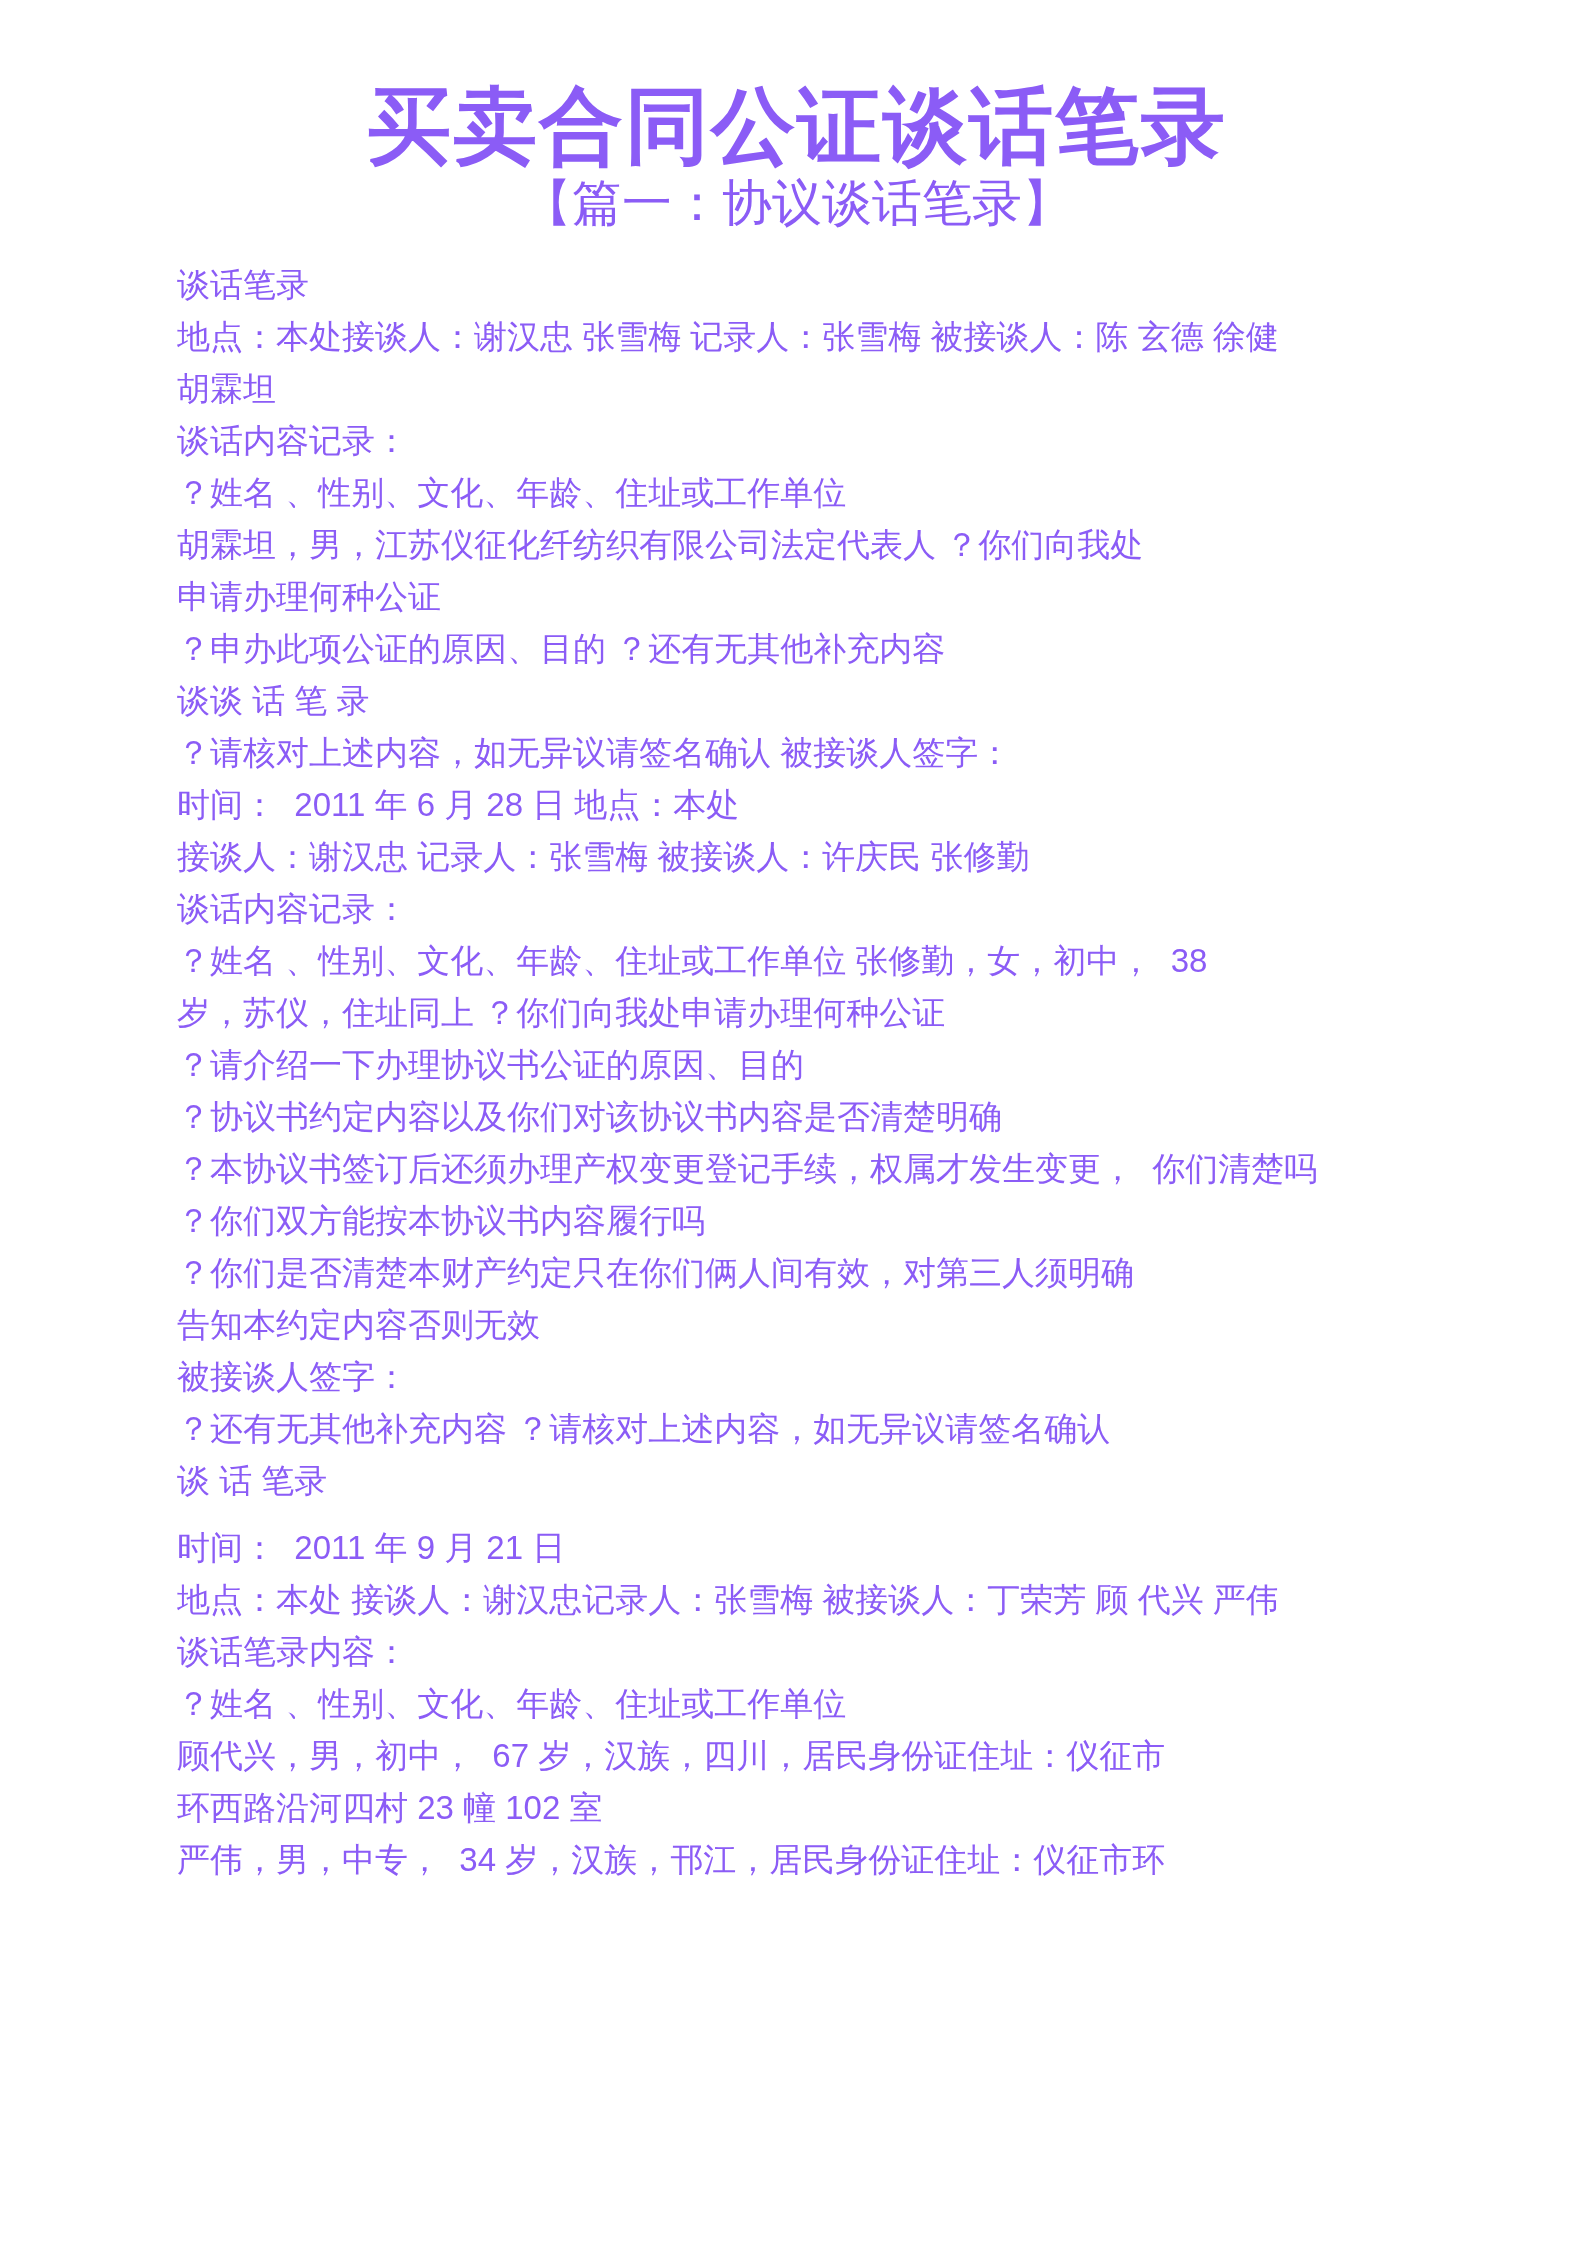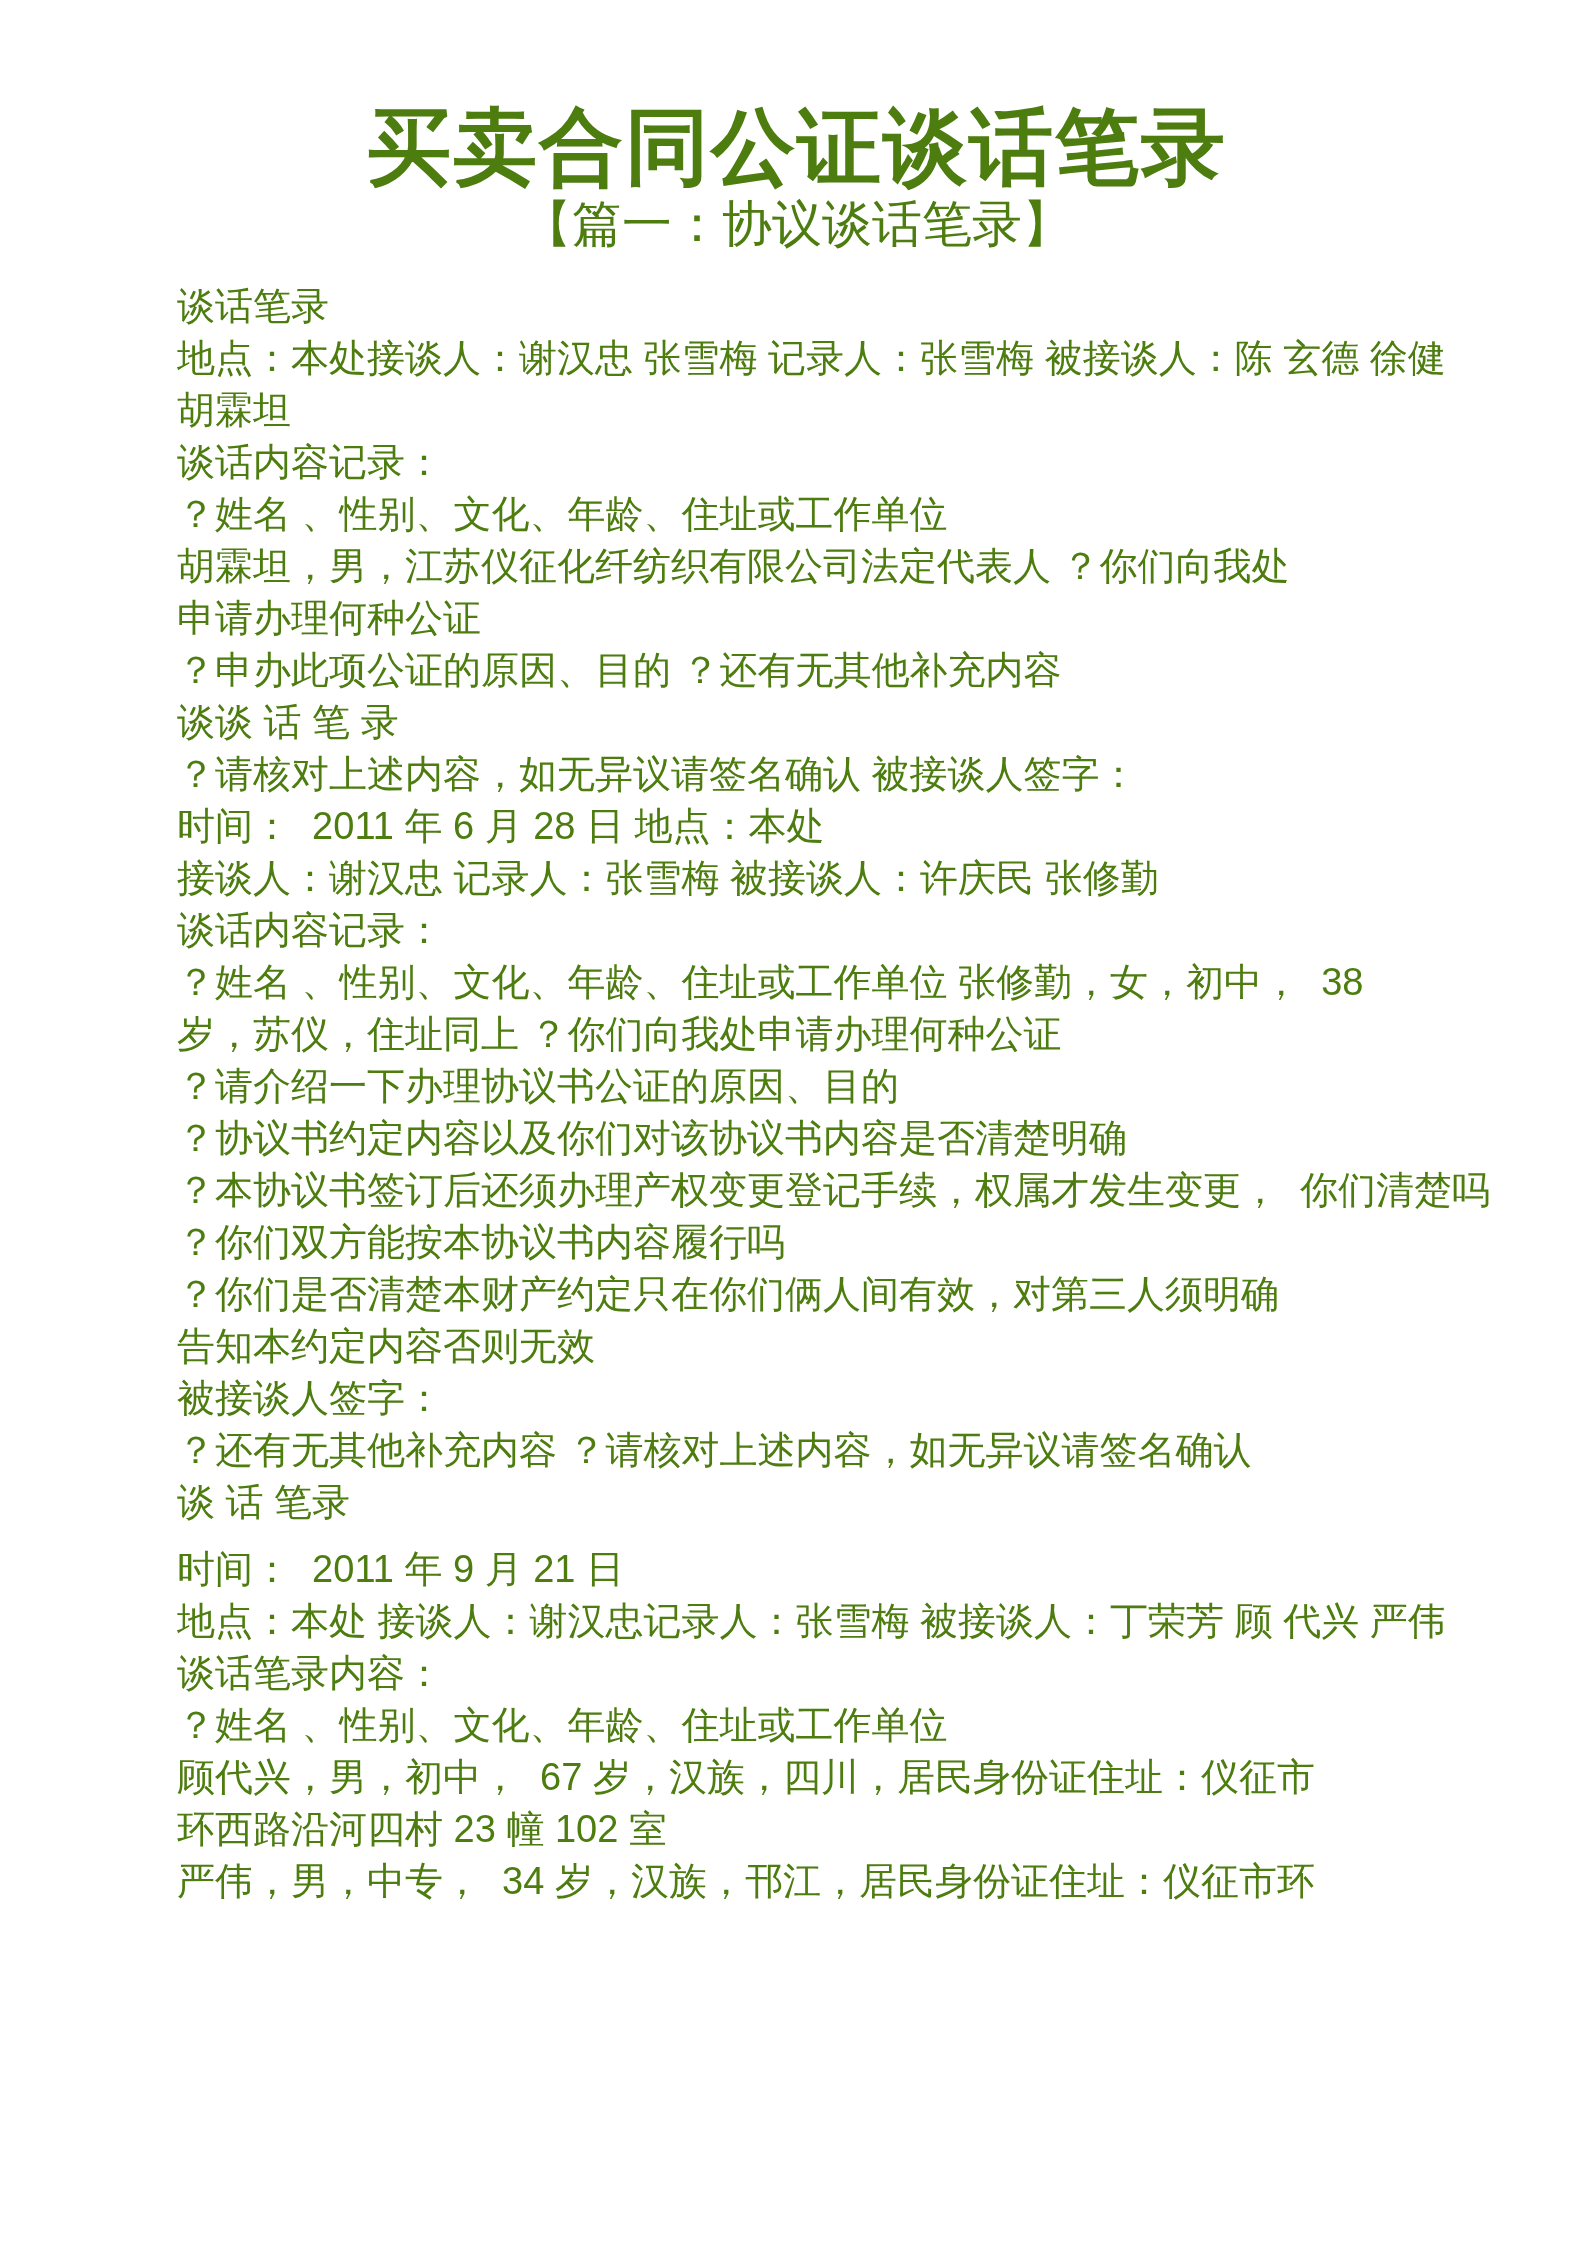--- a/index.html
+++ b/index.html
@@ -5,46 +5,46 @@
   html, body {
     margin: 0;
     padding: 0;
     background: #ffffff;
   }
   .page {
     position: relative;
     width: 1594px;
     height: 2256px;
     background: #ffffff;
-    color: #4d7c0f;
+    color: #8b5cf6;
     font-family: "Liberation Sans", sans-serif;
     overflow: hidden;
     box-sizing: border-box;
-    padding-top: 105px;
+    padding-top: 84px;
   }
   .title {
     margin: 0;
     text-align: center;
     font-size: 84px;
     line-height: 1.0;
     font-weight: bold;
     letter-spacing: 2px;
     white-space: pre;
   }
   .subtitle {
     margin: 8px 0 0 0;
     text-align: center;
     font-size: 50px;
     line-height: 1.1;
     font-weight: normal;
     white-space: pre;
   }
   .body {
     margin: 28px 110px 0 177px;
-    font-size: 38px;
+    font-size: 33px;
     line-height: 52px;
     font-weight: normal;
   }
   .section .line {
     white-space: pre;
     height: 52px;
   }
   .section-gap {
     margin-top: 15px;
   }

